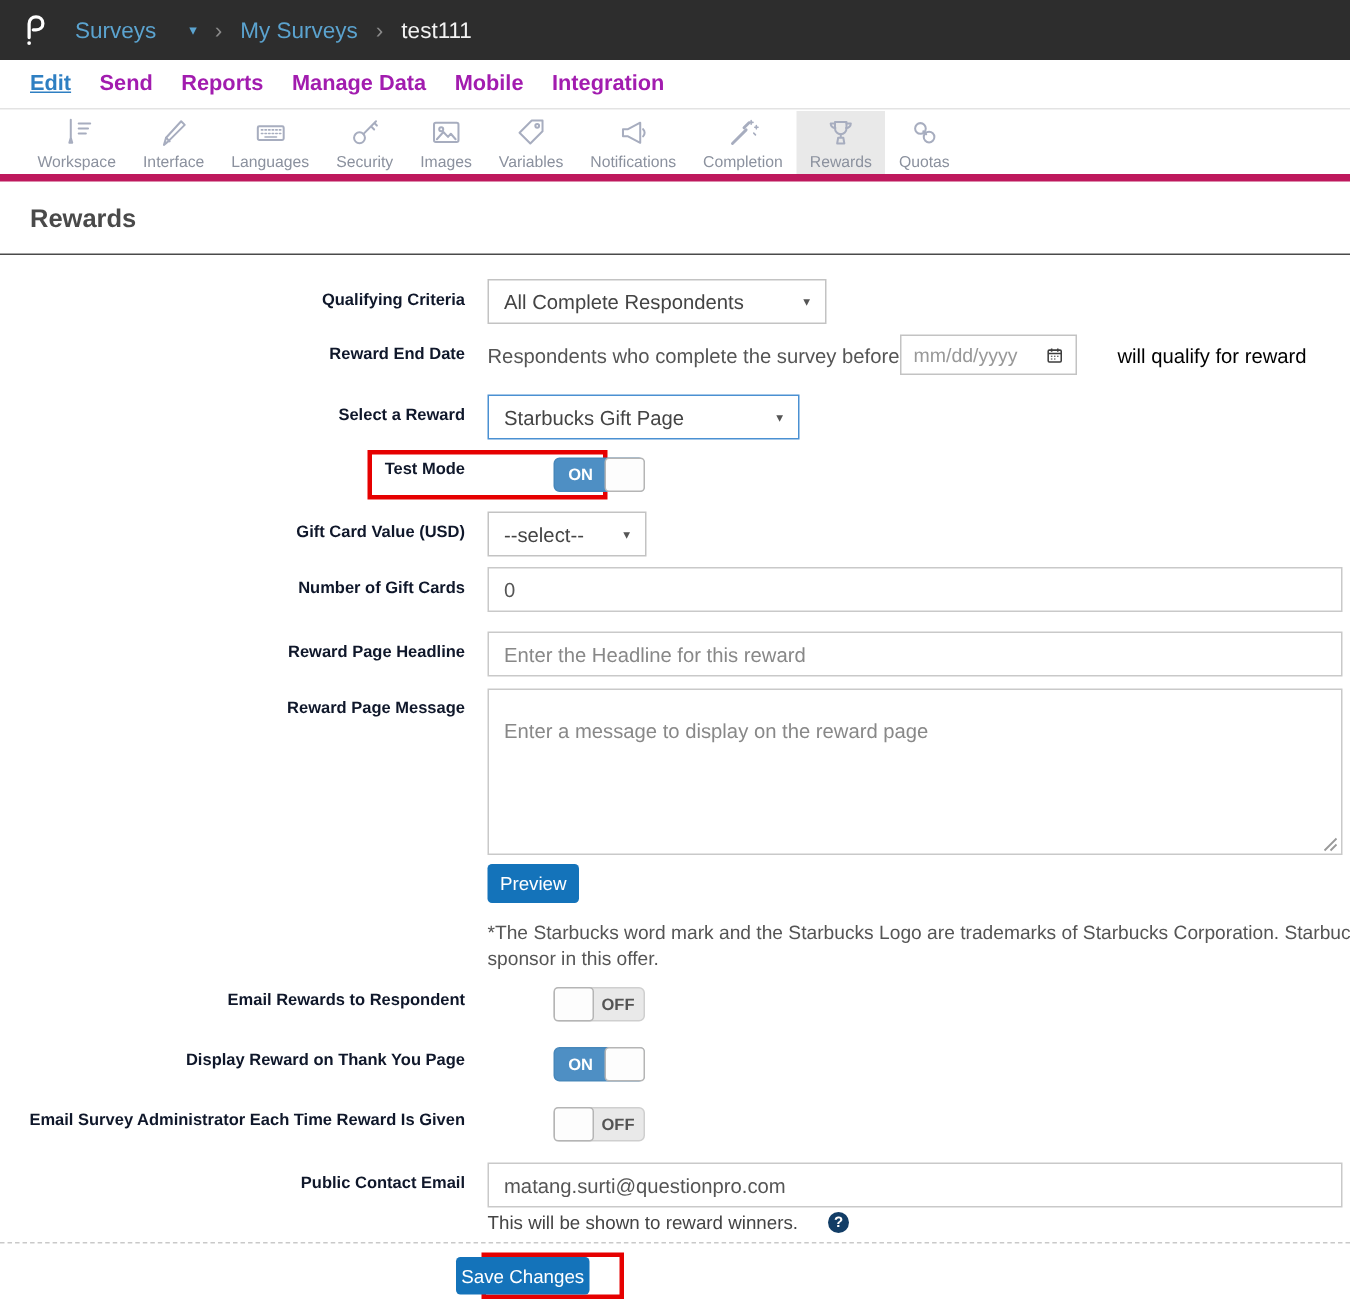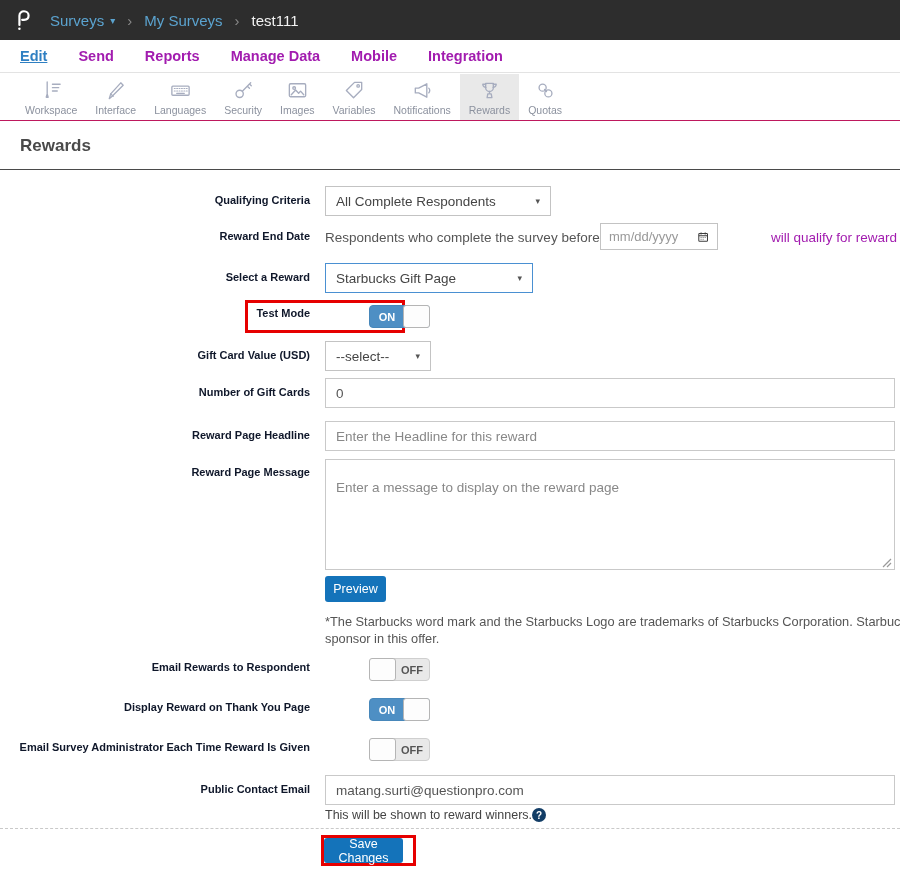--- a/index.html
+++ b/index.html
@@ -4,35 +4,35 @@
 <style>
   * { margin:0; padding:0; box-sizing:border-box; }
   html,body { width:900px; height:874px; overflow:hidden; background:#fff;
               font-family:"Liberation Sans", sans-serif; }
   #app { position:relative; width:900px; height:874px; background:#fff; overflow:hidden; }
 
   
   .top-header { position:absolute; top:0; left:0; width:900px; height:40px;
                 background:#2d2d2d; display:flex; align-items:center; padding:0 14px; }
   .logo { display:flex; align-items:center; margin-right:16px; }
-  .crumb-link { color:#5ba3cf; font-size:15px; cursor:pointer; display:flex; align-items:center; gap:6px; }
+  .crumb-link { color:#5ba3cf; font-size:15px; cursor:pointer; display:flex; align-items:center; gap:22px; }
   .crumb-caret { font-size:10px; color:#5ba3cf; }
   .crumb-sep { color:#8a8a8a; font-size:15px; margin:0 12px; }
   .crumb-current { color:#f2f2f2; font-size:15px; }
 
   
   .nav-tabs { position:absolute; top:40px; left:0; width:900px; height:33px; background:#fff;
               border-bottom:1px solid #e3e3e3; display:flex; align-items:center;
-              padding-left:20px; gap:31px; }
+              padding-left:20px; gap:19px; }
   .nav-tab { font-size:14.5px; font-weight:bold; color:#a21caf; cursor:pointer; }
   .nav-tab.active { color:#2e7fc2; text-decoration:underline; }
 
   
   .toolbar { position:absolute; top:74px; left:0; width:900px; height:47px; background:#fff;
-             border-bottom:1px solid #be185d; display:flex; align-items:stretch; padding-left:16px; }
+             border-bottom:5px solid #be185d; display:flex; align-items:stretch; padding-left:16px; }
   .tb-item { display:flex; flex-direction:column; align-items:center; justify-content:center;
              gap:2px; padding:0 9px; cursor:pointer; }
   .tb-item.selected { background:#e9e9e9; }
   .tb-item svg { width:23px; height:23px; stroke:#a7adbf; fill:none; stroke-width:1.4;
                  stroke-linecap:round; stroke-linejoin:round; }
   .tb-label { font-size:10.5px; color:#8b919e; white-space:nowrap; }
 
   
   .page-title { position:absolute; left:20px; top:136px; font-size:17px; font-weight:bold; color:#4a4a4a; }
   .title-rule { position:absolute; left:0; top:169px; width:900px; border-top:1px solid #4a4a4a; }
@@ -73,21 +73,21 @@
 
   .btn { position:absolute; background:#1473ba; color:#fff; font-size:12.5px; font-weight:normal;
          border:none; border-radius:3px; display:flex; align-items:center; justify-content:center;
          cursor:pointer; font-family:inherit; }
   .red-box { position:absolute; border:3px solid #e60000; pointer-events:none; }
 
   .disclaimer { position:absolute; left:325px; top:613px; font-size:12.8px; color:#555; line-height:17px; }
   .disclaimer .l1 { white-space:nowrap; }
 
   .help-line { position:absolute; left:325px; top:808px; font-size:12.5px; color:#444;
-               display:flex; align-items:flex-end; gap:0; }
+               display:flex; align-items:flex-end; gap:20px; }
   .help-circle { width:14px; height:14px; border-radius:50%; background:#123d66; color:#fff;
                  font-size:10px; font-weight:bold; display:flex; align-items:center;
                  justify-content:center; cursor:pointer; }
 
   .dashed-rule { position:absolute; left:0; top:828px; width:900px; border-top:1px dashed #c9c9c9; }
 </style>
 </head>
 <body>
 
 <div id="app">
@@ -164,20 +164,27 @@
       </svg>
       <span class="tb-label">Variables</span>
     </div>
     <div class="tb-item">
       <svg viewBox="0 0 24 24">
         <path d="M16.5 5L8 9.5H4.5v5H8l8.5 4.5V5z"></path>
           <path d="M18.5 9.5a3.5 3.5 0 010 5"></path>
       </svg>
       <span class="tb-label">Notifications</span>
     </div>
+    <div class="tb-item">
+      <svg viewBox="0 0 24 24">
+        <path d="M4.5 19.5L14 10M12.5 8.5l3.5-3.5" stroke-width="2"></path>
+        <path d="M17.5 3.5v2.6M16.2 4.8h2.6M20 8.2h2.3M21.1 7v2.3M19.3 12.3l1.2 1.2" stroke-width="1.1"></path>
+      </svg>
+      <span class="tb-label">Completion</span>
+    </div>
     <div class="tb-item selected">
       <svg viewBox="0 0 24 24">
         <path d="M8 4.5h8v4.5a4 4 0 01-8 0V4.5z"></path>
         <path d="M8 5.5H5a3.2 3.2 0 003.3 3.2M16 5.5h3a3.2 3.2 0 01-3.3 3.2"></path>
         <path d="M12 13v2.5M10.2 15.5h3.6l.7 4H9.5l.7-4z"></path>
       </svg>
       <span class="tb-label">Rewards</span>
     </div>
     <div class="tb-item">
       <svg viewBox="0 0 24 24">
@@ -201,21 +208,21 @@
   <div class="flabel" style="top:230px">Reward End Date</div>
   <div class="ftext" style="left:325px;top:230px">Respondents who complete the survey before</div>
   <div class="date-box">
     <input type="text" placeholder="mm/dd/yyyy" style="">
     <svg viewBox="0 0 24 24" width="14" height="14" fill="none" stroke="#3d3d3d" stroke-width="2">
       <rect x="3.5" y="5" width="17" height="15.5" rx="1.5"></rect>
         <path d="M3.5 9.5h17M8 3v4M16 3v4"></path>
       <path d="M7 13h2M11 13h2M15 13h2M7 16.5h2M11 16.5h2" stroke-width="1.4"></path>
     </svg>
   </div>
-  <div class="ftext" style="left:771px;top:230px;color:#a21caf">will qualify for reward</div>
+  <div class="ftext" style="left:745px;top:230px;color:#000000">will qualify for reward</div>
 
   <div class="flabel" style="top:271px">Select a Reward</div>
   <div class="sel blue-border" style="top:263px;width:208px">
     <span>Starbucks Gift Page</span>
     <span class="caret">▾</span>
   </div>
 
   <div class="red-box" style="left:245px;top:300px;width:160px;height:33px"></div>
   <div class="flabel" style="top:307px">Test Mode</div>
   <div class="toggle on" style="top:305px">
@@ -269,15 +276,15 @@
   <div class="flabel" style="top:783px">Public Contact Email</div>
   <input class="txt" style="top: 775px;" type="text" value="matang.surti@questionpro.com">
   <div class="help-line">
     <span>This will be shown to reward winners.</span>
     <span class="help-circle">?</span>
   </div>
 
   <div class="dashed-rule"></div>
 
   <div class="red-box" style="left:321px;top:835px;width:95px;height:31px"></div>
-  <button class="btn" style="left:324px;top:838px;width:79px;height:25px">Save Changes</button>
+  <button class="btn" style="left:304px;top:838px;width:89px;height:25px">Save Changes</button>
 
 </div>
 
 </body></html>

